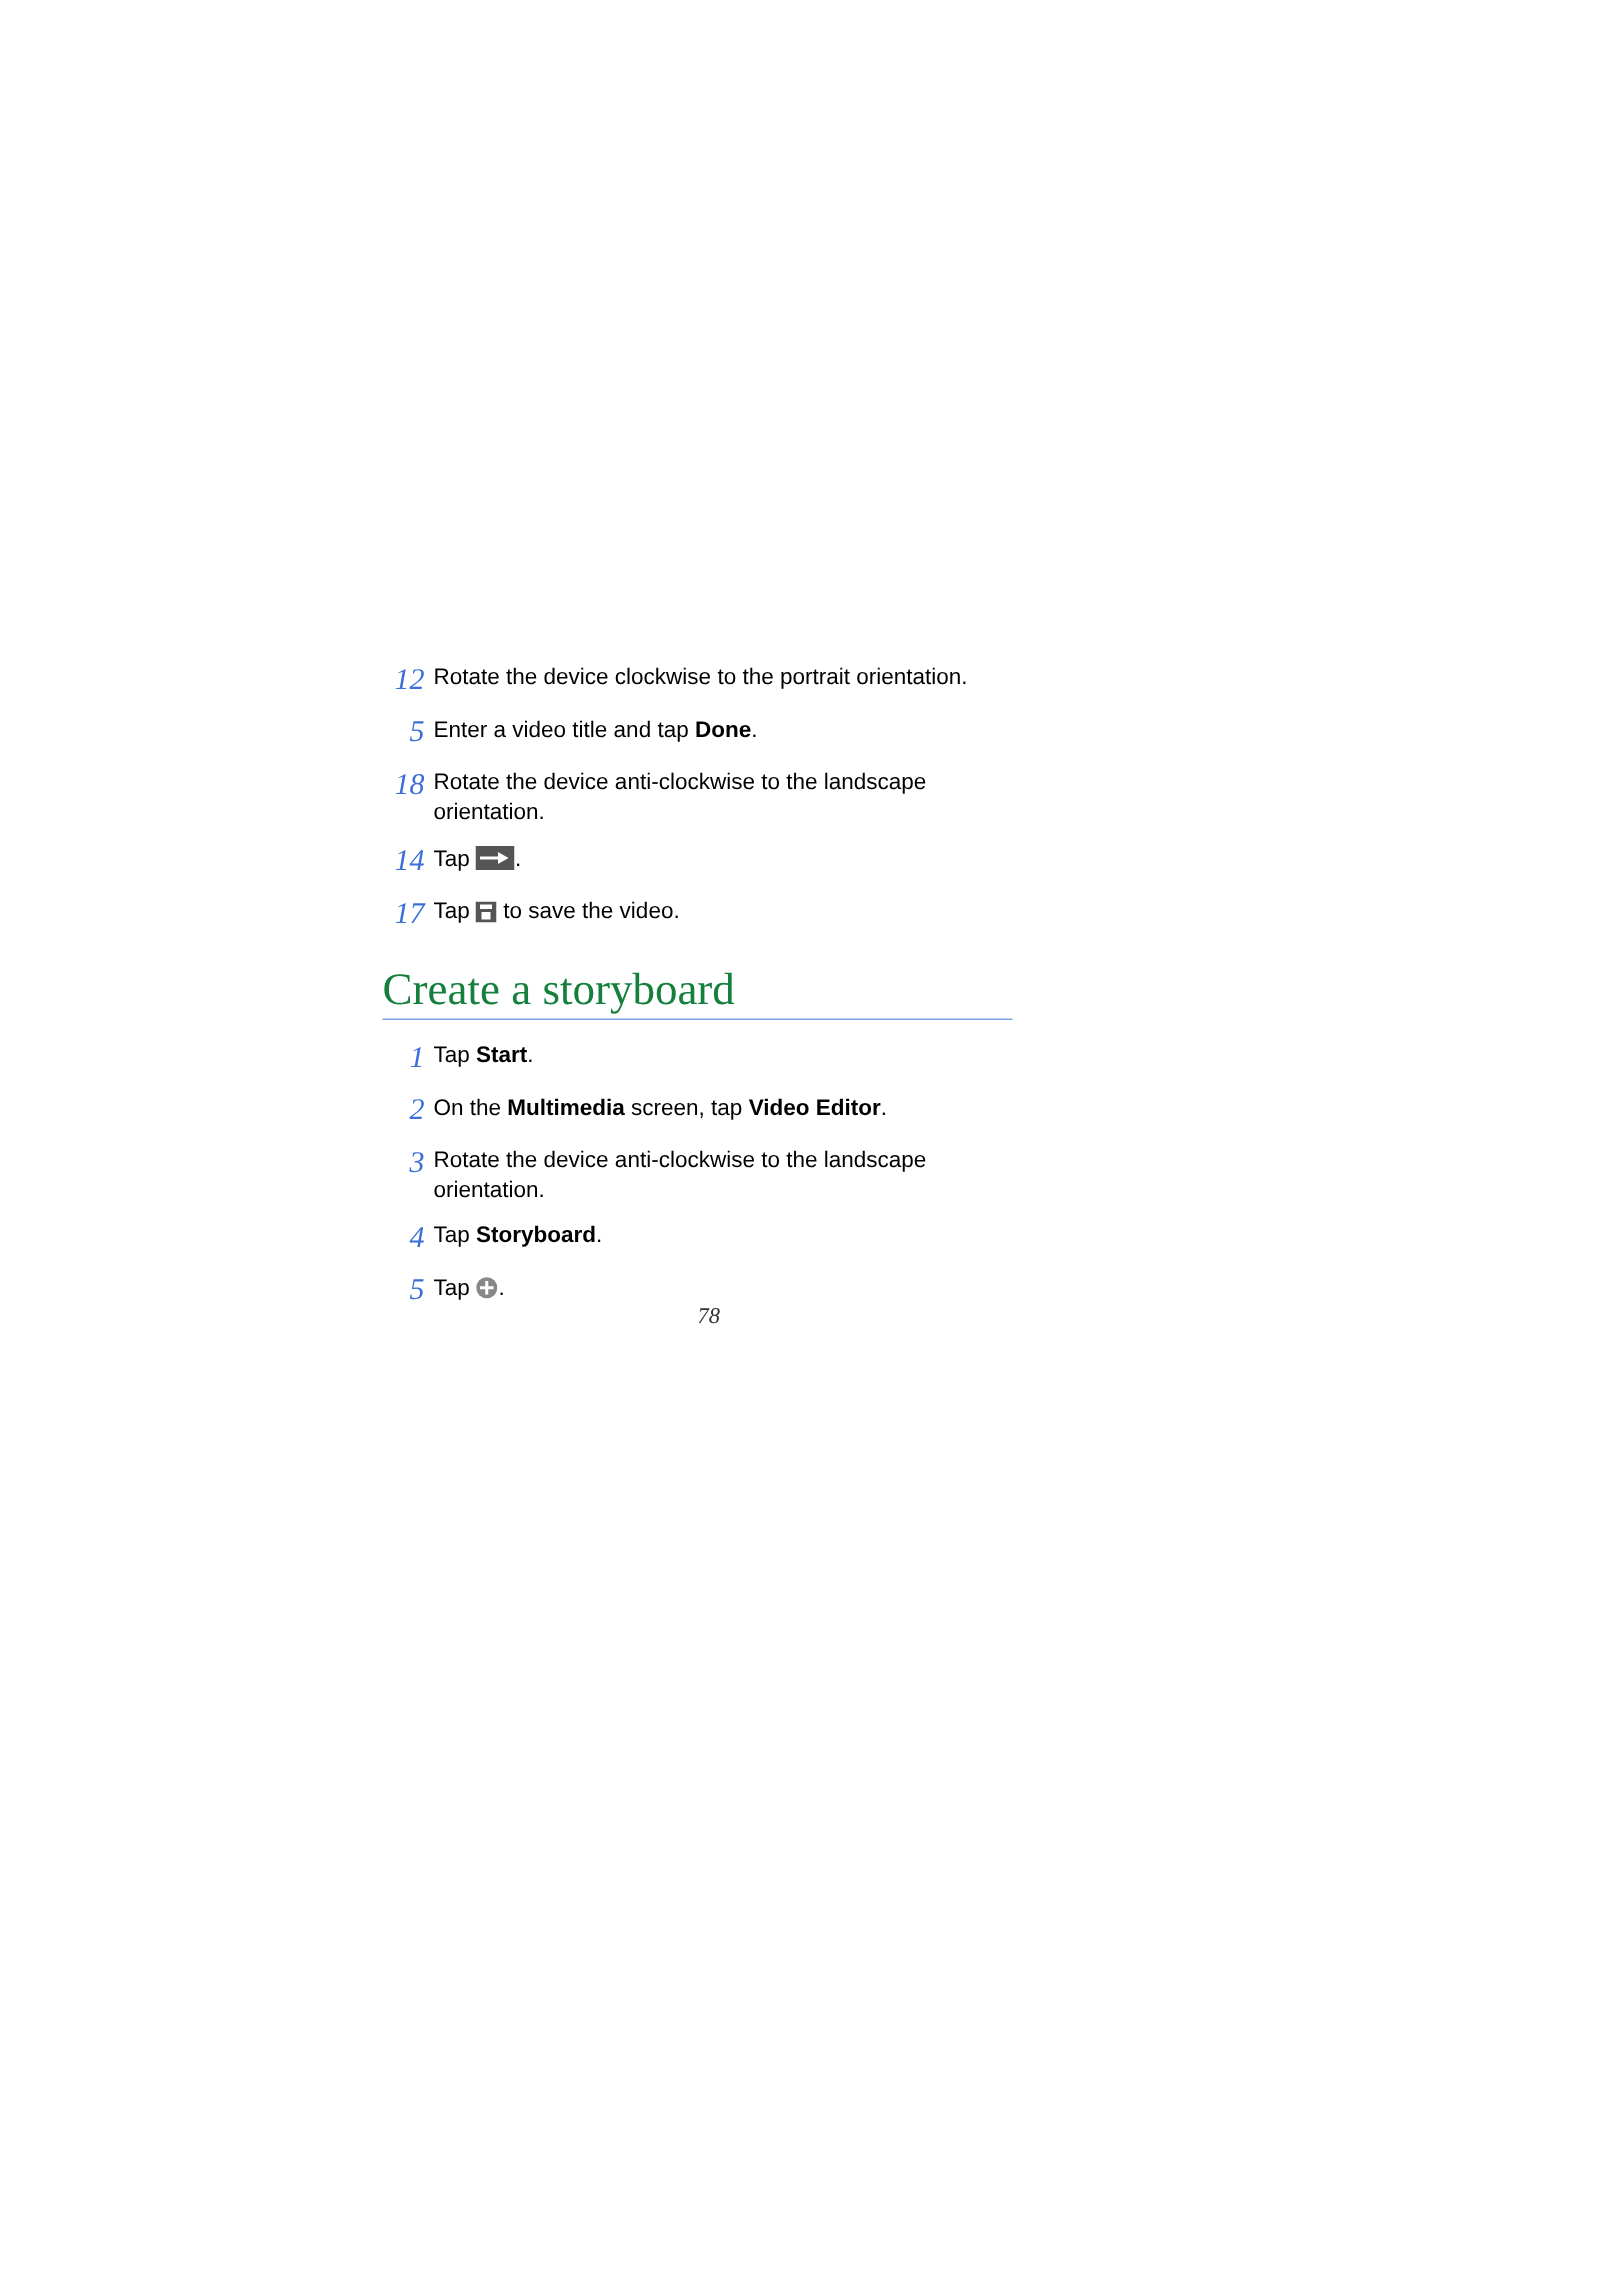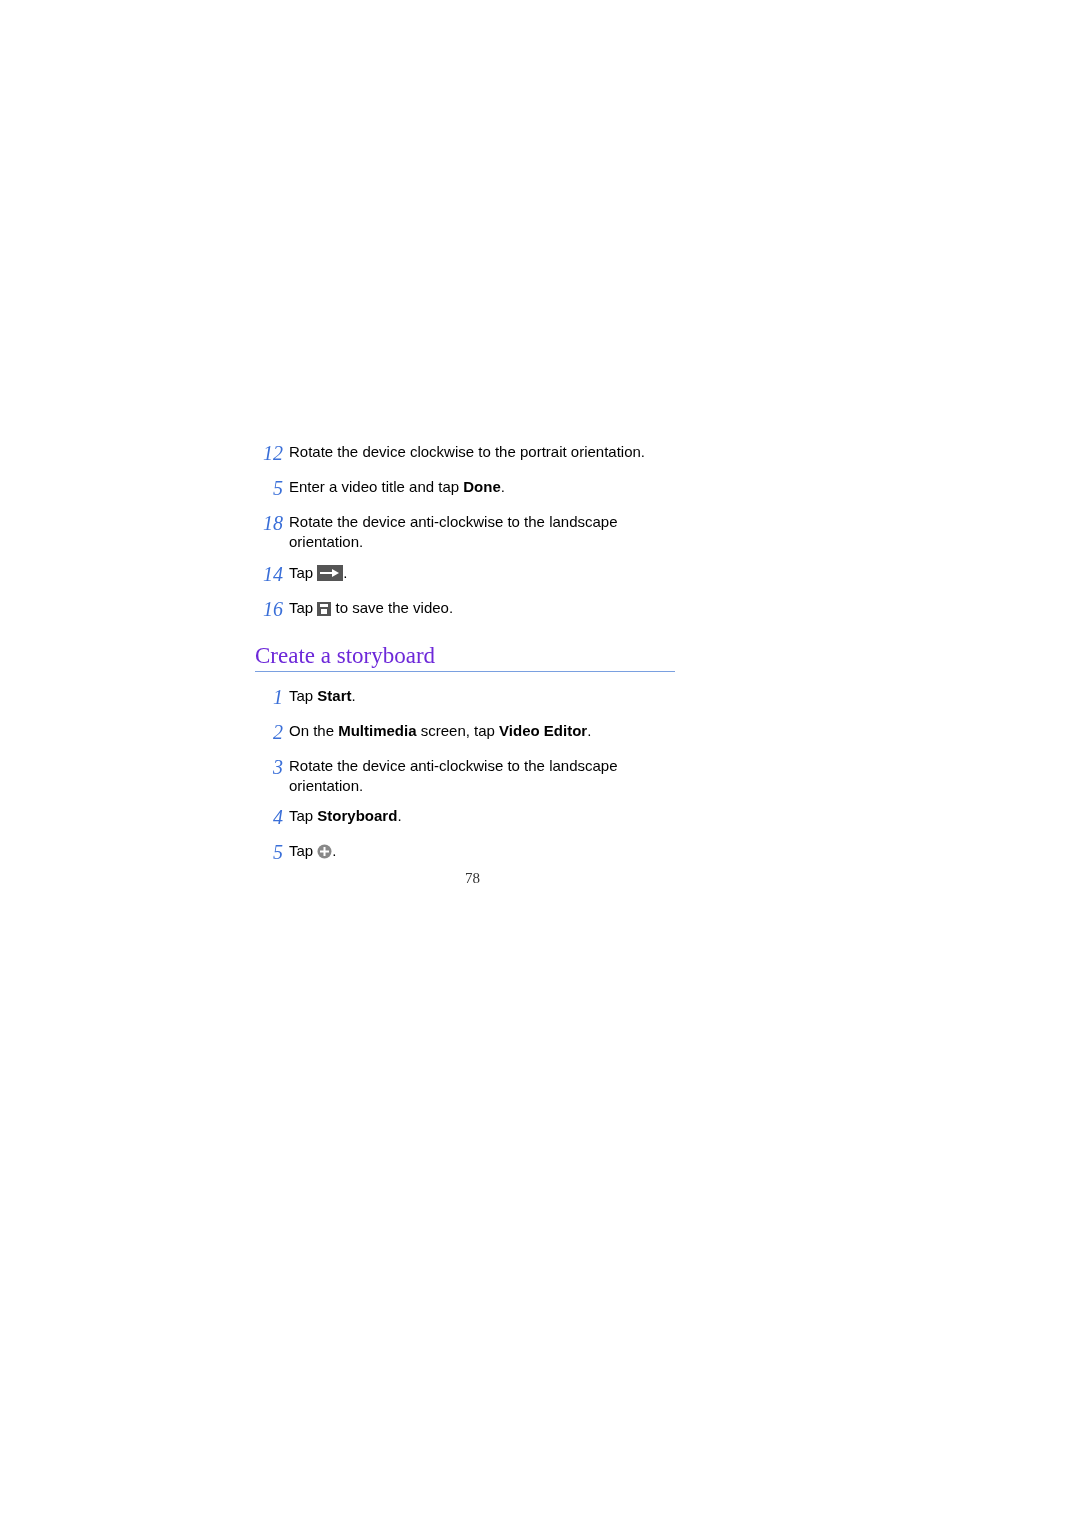--- a/index.html
+++ b/index.html
@@ -38,40 +38,41 @@
     text-align: right;
     margin-right: 6px;
   }
   .txt {
     font-size: 15px;
     color: #000;
     padding-top: 2px;
   }
   .heading {
     font-family: Georgia, "Times New Roman", serif;
-    color: #6d28d9;
-    font-size: 23px;
+    color: #15803d;
+    font-size: 30px;
     margin-top: 20px;
     margin-bottom: 2px;
   }
   .rule {
     border: none;
     border-top: 1px solid #7aa0e0;
     margin: 2px 0 12px 0;
     width: 420px;
   }
   .icon {
     display: inline-block;
     vertical-align: -3px;
   }
   .pageno {
     position: absolute;
     left: 465px;
     top: 870px;
     font-family: "Times New Roman", Times, serif;
+    font-style: italic;
     font-size: 15px;
     color: #333;
   }
   b { font-weight: bold; }
 </style>
 </head>
 <body>
 
 <div class="page">
   <div class="content">
@@ -91,21 +92,21 @@
         </div>
         <div class="step">
           <span class="num">14</span>
           <span class="txt">Tap <svg class="icon" width="26" height="16">
               <rect x="0" y="0" width="26" height="16" fill="#555"></rect>
               <rect x="3" y="7" width="12" height="2" fill="#fff"></rect>
               <polygon points="15,4 22,8 15,12" fill="#fff"></polygon>
             </svg>.</span>
         </div>
         <div class="step">
-          <span class="num">16</span>
+          <span class="num">17</span>
           <span class="txt">Tap <svg class="icon" width="14" height="14">
               <rect x="0" y="0" width="14" height="14" fill="#555"></rect>
               <rect x="3" y="2" width="8" height="3" fill="#fff"></rect>
               <rect x="4" y="7" width="6" height="5" fill="#fff"></rect>
             </svg> to save the video.</span>
         </div>
       </div>
 
     <div class="heading">Create a storyboard</div>
     <hr class="rule">

